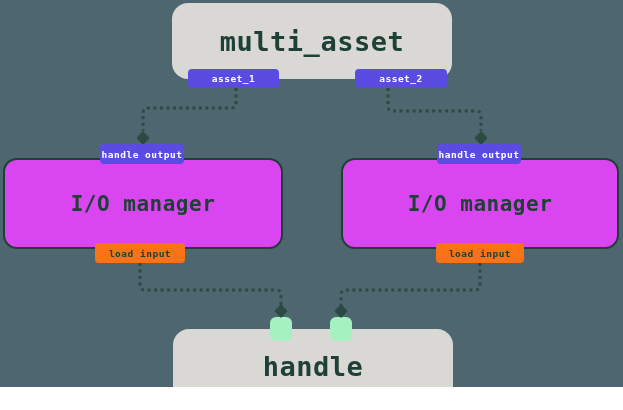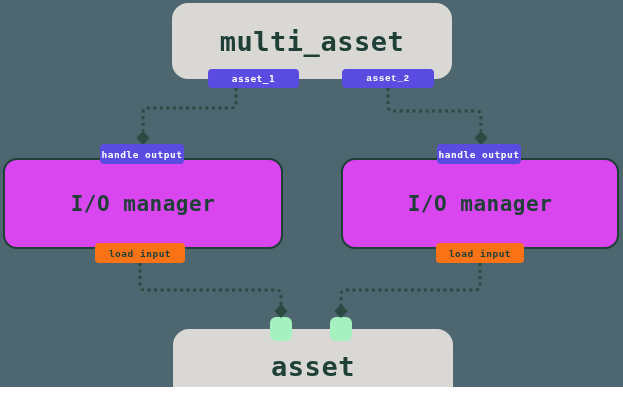--- a/index.html
+++ b/index.html
@@ -40,22 +40,22 @@
   .badge-purple{background:#5a4be1;color:#ffffff;}
   .badge-green{background:#f97316;color:#1e4037;}
   .handle-square{
     position:absolute;
     width:22px;height:24px;
     background:#a5f2c0;
     border-radius:6px;
     z-index:2;
   }
   #multi-asset-node{left:172px;top:3px;width:280px;height:76px;z-index:1;}
-  #asset1-badge{left:208px;top:69px;width:91px;height:19px;}
-  #asset2-badge{left:342px;top:69px;width:92px;height:19px;font-family:Liberation Mono, monospace;}
+  #asset1-badge{left:188px;top:69px;width:91px;height:19px;}
+  #asset2-badge{left:355px;top:69px;width:92px;height:19px;}
   #handle-output-left{left:100px;top:144px;width:84px;height:20px;}
   #handle-output-right{left:437px;top:144px;width:84px;height:20px;}
   #io-manager-left{left:3px;top:158px;width:280px;height:91px;z-index:1;}
   #io-manager-right{left:341px;top:158px;width:278px;height:91px;z-index:1;}
   #load-input-left{left:95px;top:243px;width:90px;height:20px;}
   #load-input-right{left:436px;top:243px;width:88px;height:20px;}
   #asset-node{left:173px;top:329px;width:280px;height:74px;z-index:1;}
   #asset-handle-left{left:270px;top:317px;}
   #asset-handle-right{left:330px;top:317px;}
   .connector-layer{
@@ -102,21 +102,21 @@
   <div class="node node-white" id="io-manager-right">
     <span class="node-label-md">I/O manager</span>
   </div>
   <div class="badge badge-green" id="load-input-right">
     <span>load input</span>
   </div>
 
   <div class="handle-square" id="asset-handle-left"></div>
   <div class="handle-square" id="asset-handle-right"></div>
   <div class="node node-gray" id="asset-node">
-    <span class="node-label-lg">asset</span>
+    <span class="node-label-lg">handle</span>
   </div>
 
   <svg class="connector-layer" viewBox="0 0 623 410">
     <path class="connector" d="M 236 88 L 236 103 Q 236 108 231 108 L 148 108 Q 143 108 143 113 L 143 131"></path>
     <path class="arrow-diamond" d="M 143 131 L 149.5 138 L 143 145 L 136.5 138 Z"></path>
 
     <path class="connector" d="M 388 88 L 388 106 Q 388 111 393 111 L 476 111 Q 481 111 481 116 L 481 131"></path>
     <path class="arrow-diamond" d="M 481 131 L 487.5 138 L 481 145 L 474.5 138 Z"></path>
 
     <path class="connector" d="M 140 263 L 140 285 Q 140 290 145 290 L 276 290 Q 281 290 281 295 L 281 305"></path>

